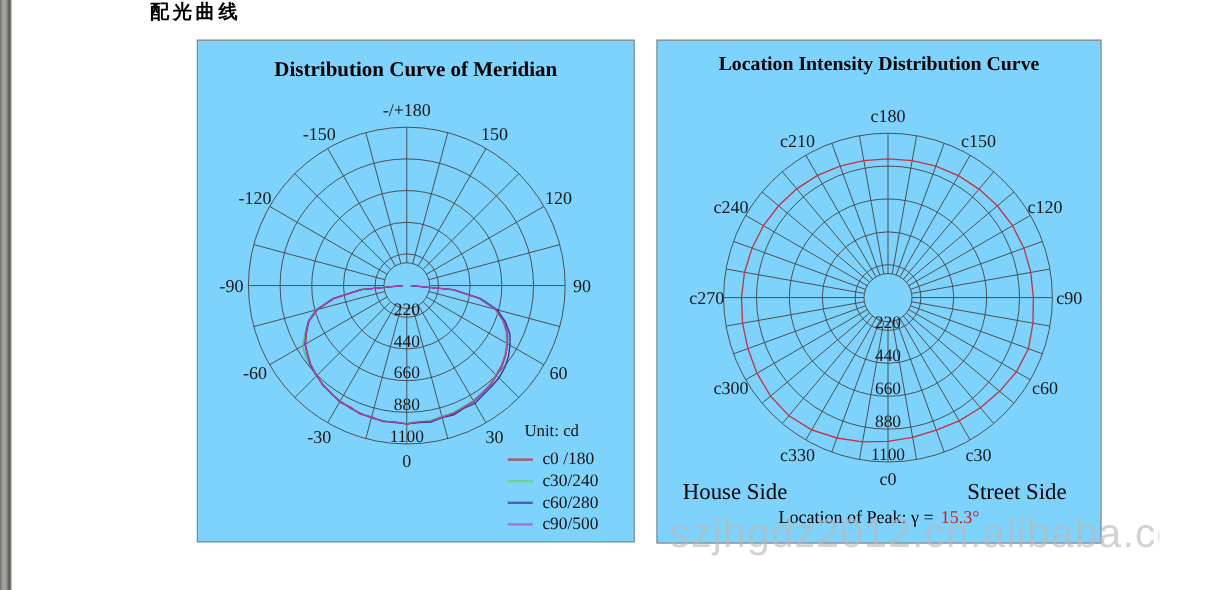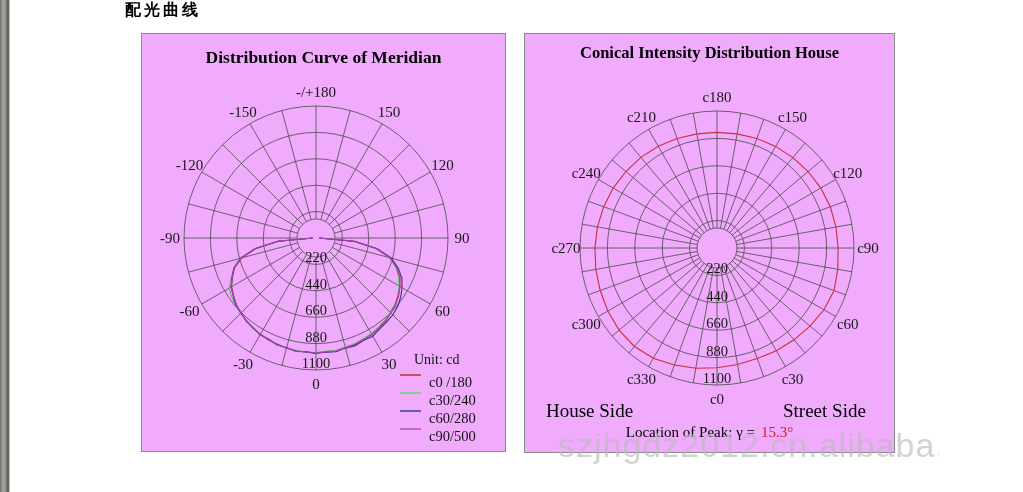--- a/index.html
+++ b/index.html
@@ -1,39 +1,39 @@
 <!DOCTYPE html>
 <html><head>
 <meta charset="utf-8">
 <style>
   html,body{margin:0;padding:0;}
   #stage{position:relative;width:939px;height:492px;background:#ffffff;overflow:hidden;
-         font-family:"Liberation Serif","DejaVu Serif",serif;color:#111;}
+         font-family:"Liberation Serif","DejaVu Serif",serif;color:#111;padding-left:27px;}
   .edge-bar{position:absolute;left:0;top:0;width:10px;height:492px;
     background:linear-gradient(90deg,#6f6f6b 0%,#a8a8a4 30%,#94948f 55%,#4e4e4c 82%,#e8e8e8 100%);}
   .doc-line-a{position:absolute;left:985px;top:0;width:1px;height:492px;background:#a8a8a8;}
   .doc-line-b{position:absolute;left:986px;top:0;width:3px;height:492px;background:#2f2f2f;}
   .doc-line-c{position:absolute;left:990px;top:0;width:1px;height:492px;background:#8a8a8a;}
   .vscroll{position:absolute;left:1004px;top:0;width:19px;height:492px;background:#f2f5fc;border-left:1px solid #dfe4ef;}
   .scroll-btn{position:absolute;left:1005px;width:17px;height:17px;border:1px solid #7da2e0;border-radius:3px;
     background:linear-gradient(180deg,#e7effe 0%,#c3d6f8 60%,#aac4f2 100%);
     display:flex;align-items:center;justify-content:center;
     font-family:"DejaVu Sans",sans-serif;font-size:9px;font-weight:bold;color:#3b5a8f;line-height:1;}
   .sb-up{top:2px;} .sb-down{top:473px;}
   .header-cjk{position:absolute;left:125px;top:0px;font-size:16px;font-weight:600;letter-spacing:3px;color:#000;}
-  .panel{position:absolute;background:#f0abfc;border:1px solid #8a8a8a;}
+  .panel{position:absolute;background:#7dd3fc;border:1px solid #8a8a8a;margin-left:23px;}
   #panel-left{left:141px;top:33px;width:363px;height:417px;}
   #panel-right{left:524px;top:33px;width:369px;height:418px;}
   .chart-title{position:absolute;left:0;right:0;text-align:center;font-weight:bold;color:#000;}
   #lt{top:13px;font-size:17.5px;}
   #rt1{top:9px;font-size:16.5px;} #rt2{top:27px;font-size:16.5px;}
   svg.polar{position:absolute;left:0;top:0;}
   .legend{position:absolute;left:258px;top:318px;width:100px;}
   .legend-title{font-size:14px;margin-left:14px;margin-bottom:6px;}
-  .legend-row{display:flex;align-items:flex-start;height:18px;}
+  .legend-row{display:flex;align-items:center;height:18px;}
   .legend-dash{width:21px;height:2px;margin-right:8px;opacity:.75;}
   .legend-label{font-size:14.5px;}
   .side-label{position:absolute;font-size:19px;color:#000;}
   #house-side{left:21px;top:366px;} #street-side{left:258px;top:366px;}
   .peak-line{position:absolute;left:0;width:100%;top:390px;text-align:center;font-size:15px;color:#000;}
   .peak-val{color:#cc1f1f;padding-left:6px;}
   .wm{position:absolute;pointer-events:none;font-family:"Liberation Sans","DejaVu Sans",sans-serif;z-index:30;}
   #wm1{left:619px;top:388px;font-size:32px;letter-spacing:6px;color:rgba(178,178,178,0.62);}
   #wm2{left:558px;top:426px;font-size:34px;letter-spacing:1px;color:rgba(186,186,186,0.65);}
 </style>
@@ -116,21 +116,21 @@
         <span class="legend-label">c60/280</span>
       </div>
       <div class="legend-row">
         <span class="legend-dash" style="background: rgb(180, 85, 184);"></span>
         <span class="legend-label">c90/500</span>
       </div>
     </div>
   </div>
 
   <div class="panel" id="panel-right">
-    <div class="chart-title" id="rt1">Conical Intensity Distribution House</div>
+    <div class="chart-title" id="rt1">Location Intensity Distribution Curve</div>
     <svg class="polar" id="svg-right" width="367" height="416">
         <circle cx="192" cy="214" r="20" fill="none" stroke="#4a4a4a" stroke-width="0.8"></circle>
         <circle cx="192" cy="214" r="27.400000000000002" fill="none" stroke="#4a4a4a" stroke-width="0.8"></circle>
         <circle cx="192" cy="214" r="54.800000000000004" fill="none" stroke="#4a4a4a" stroke-width="0.8"></circle>
         <circle cx="192" cy="214" r="82.2" fill="none" stroke="#4a4a4a" stroke-width="0.8"></circle>
         <circle cx="192" cy="214" r="109.60000000000001" fill="none" stroke="#4a4a4a" stroke-width="0.8"></circle>
         <circle cx="192" cy="214" r="137" fill="none" stroke="#4a4a4a" stroke-width="0.8"></circle>
         <line x1="192" y1="234" x2="192" y2="351" stroke="#4a4a4a" stroke-width="0.8"></line>
         <line x1="195.47296355333862" y1="233.69615506024417" x2="215.78980034036945" y2="348.9186621626725" stroke="#4a4a4a" stroke-width="0.8"></line>
         <line x1="198.8404028665134" y1="232.79385241571816" x2="238.8567596356166" y2="342.73788904766946" stroke="#4a4a4a" stroke-width="0.8"></line>

